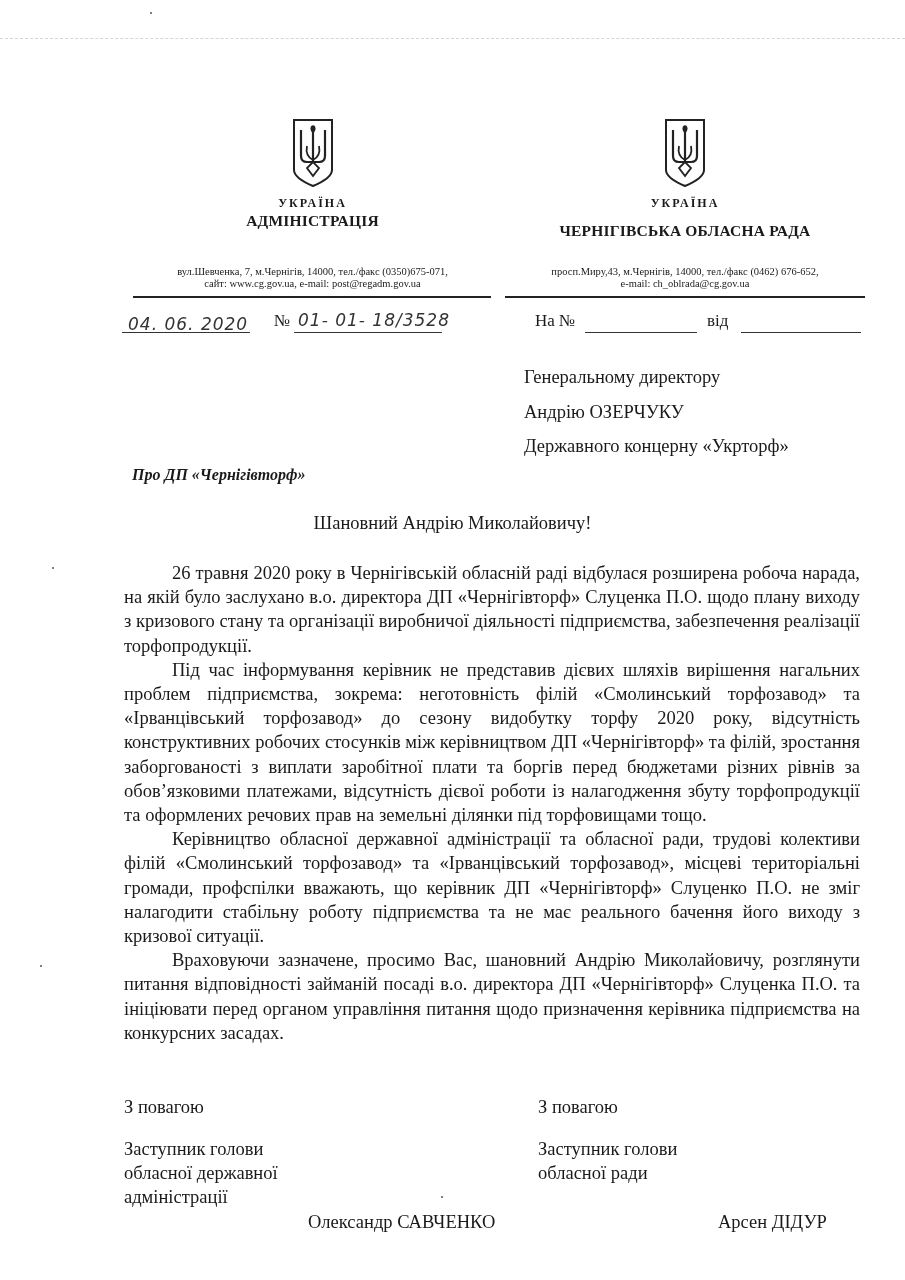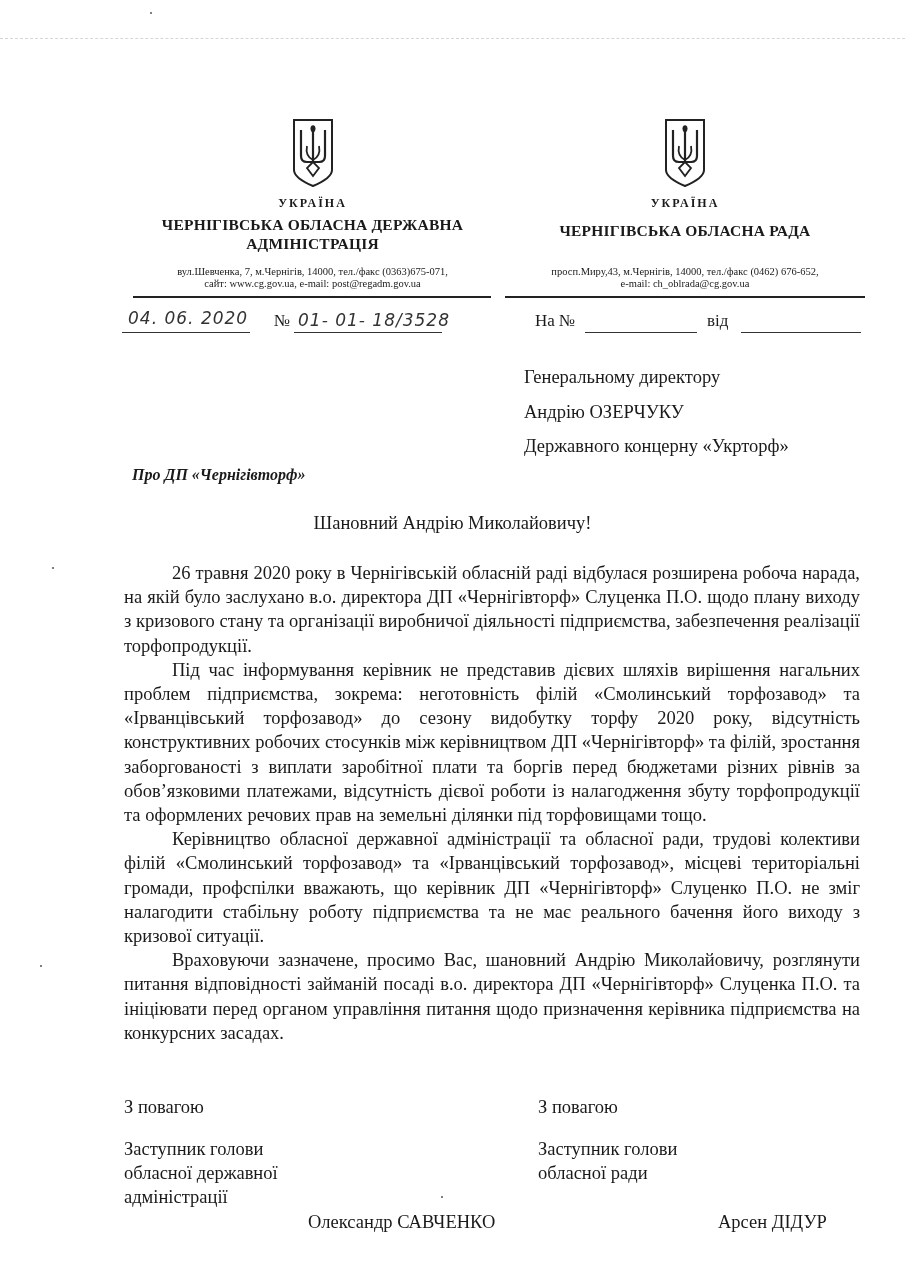--- a/index.html
+++ b/index.html
@@ -37,21 +37,21 @@
   .rule-left { left: 133px; width: 358px; }
   .rule-right { left: 505px; width: 360px; }
 
   .handwritten {
     font-family: "DejaVu Sans", sans-serif; font-style: italic;
     font-size: 17px; color: #333; letter-spacing: 1px;
   }
   .field-line { position: absolute; border-bottom: 1px solid #333; height: 20px; }
 
   .reg-left { top: 308px; left: 122px; width: 400px; height: 30px; }
-  .reg-date { position: absolute; left: 6px; top: 0; }
+  .reg-date { position: absolute; left: 6px; top: 6px; }
   .reg-no-label { position: absolute; left: 152px; top: 3px; font-size: 17px; }
   .reg-no { position: absolute; left: 176px; top: 2px; }
 
   .reg-right { top: 308px; left: 535px; width: 330px; height: 30px; font-size: 17px; }
 
   .addressee {
     position: absolute; left: 524px; top: 360px; font-size: 18.5px; line-height: 34.5px;
   }
   .subject {
     position: absolute; left: 124px; top: 466px; font-size: 16px;
@@ -83,24 +83,23 @@
 
 <div class="header-col header-left">
   <svg class="coat" viewBox="0 0 44 70">
     <path d="M3 2 H41 V52 Q41 60 22 68 Q3 60 3 52 Z" fill="none" stroke="#222" stroke-width="2"></path>
     <path d="M22 8 V44 M22 8 Q19 10 22 14 Q25 10 22 8" fill="none" stroke="#222" stroke-width="2.2"></path>
     <path d="M10 12 V38 Q10 44 16 44 H28 Q34 44 34 38 V12" fill="none" stroke="#222" stroke-width="2.2"></path>
     <path d="M16 28 Q14 38 22 42 Q30 38 28 28" fill="none" stroke="#222" stroke-width="1.8"></path>
     <path d="M22 44 L16 50 L22 58 L28 50 Z" fill="none" stroke="#222" stroke-width="1.8"></path>
   </svg>
   <div class="ukraine">УКРАЇНА</div>
-  <div class="org-name">ЧЕРНІГІВСЬКА ОБЛАСНА ДЕРЖАВНА</div>
   <div class="org-name" style="margin-top:0">АДМІНІСТРАЦІЯ</div>
   <div class="contacts">
-    <div>вул.Шевченка, 7, м.Чернігів, 14000, тел./факс (0363)675-071,</div>
+    <div>вул.Шевченка, 7, м.Чернігів, 14000, тел./факс (0350)675-071,</div>
     <div>сайт: www.cg.gov.ua, e-mail: post@regadm.gov.ua</div>
   </div>
 </div>
 <div class="rule rule-left"></div>
 
 <div class="header-col header-right">
   <svg class="coat" viewBox="0 0 44 70">
     <path d="M3 2 H41 V52 Q41 60 22 68 Q3 60 3 52 Z" fill="none" stroke="#222" stroke-width="2"></path>
     <path d="M22 8 V44 M22 8 Q19 10 22 14 Q25 10 22 8" fill="none" stroke="#222" stroke-width="2.2"></path>
     <path d="M10 12 V38 Q10 44 16 44 H28 Q34 44 34 38 V12" fill="none" stroke="#222" stroke-width="2.2"></path>

